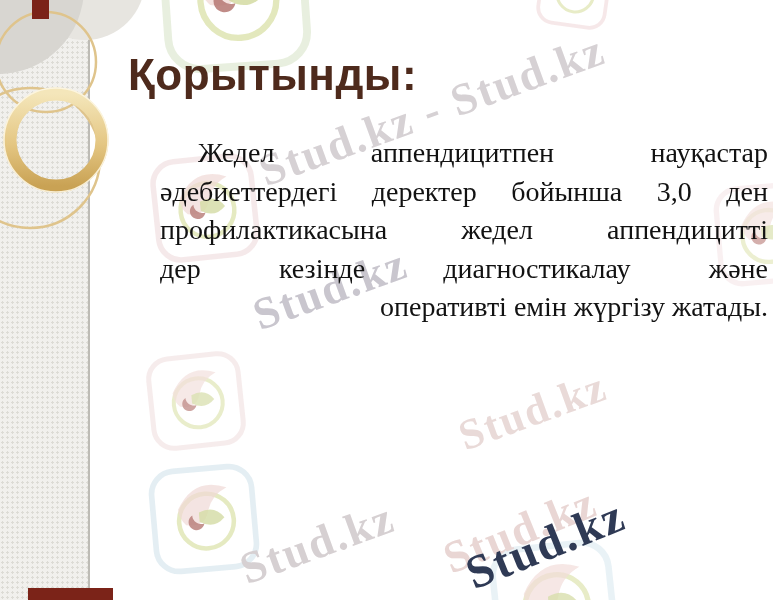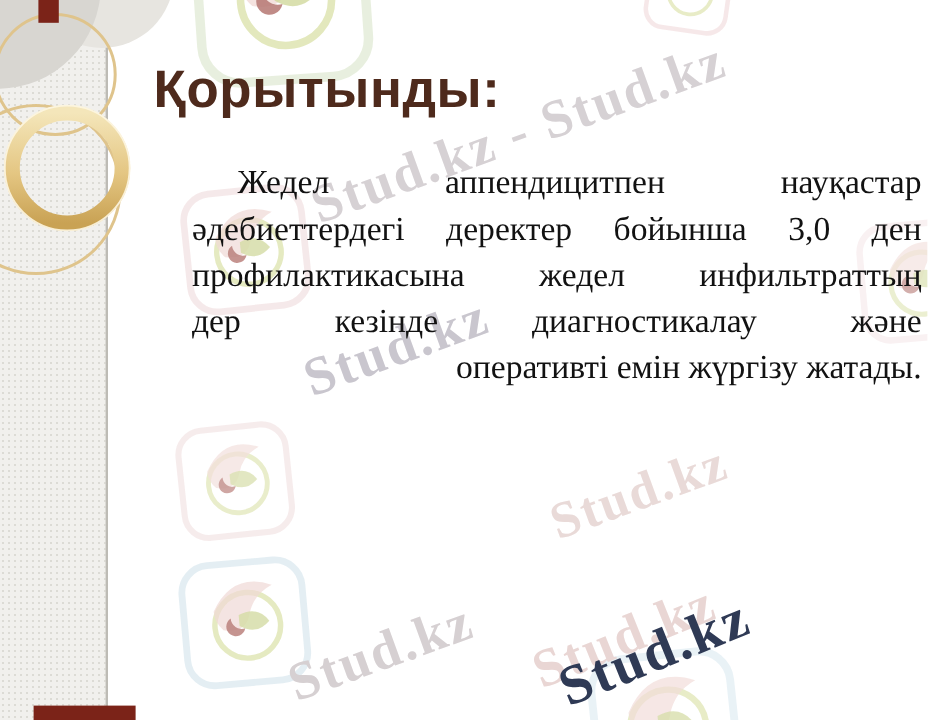--- a/index.html
+++ b/index.html
@@ -113,18 +113,18 @@
   <div class="wm wm6">Stud.kz</div>
 
   <div class="accent-top"></div>
   <div class="accent-bottom"></div>
 
   <h1 class="title">Қорытынды:</h1>
 
   <div class="body-text">
     <div class="bline first">Жедел аппендицитпен науқастар</div>
     <div class="bline">әдебиеттердегі деректер бойынша 3,0 ден</div>
-    <div class="bline">профилактикасына жедел инфильтраттың</div>
+    <div class="bline">профилактикасына жедел аппендицитті</div>
     <div class="bline">дер кезінде диагностикалау және</div>
     <div class="bline last">оперативті емін жүргізу жатады.</div>
   </div>
 
 </div>
 
 </body></html>

